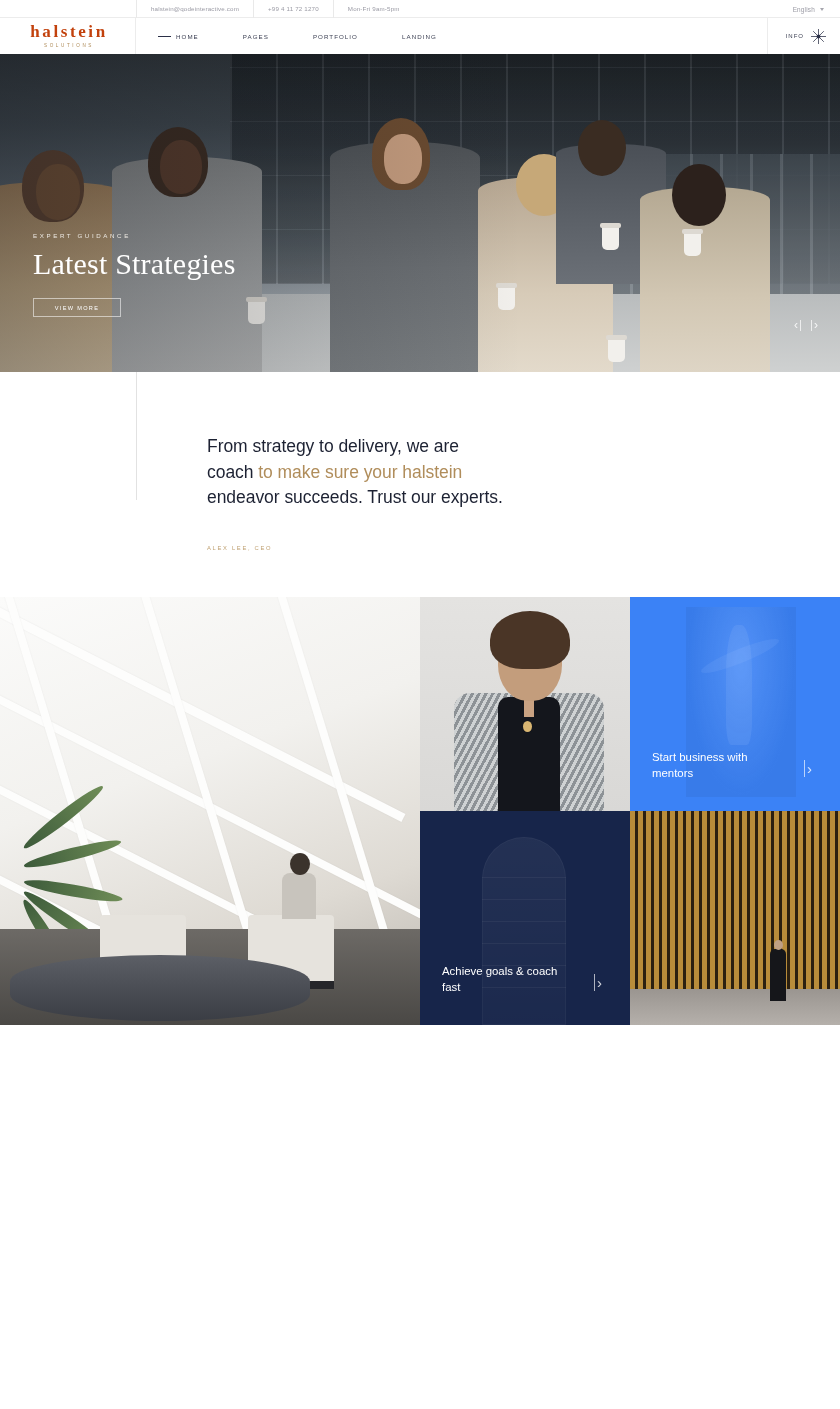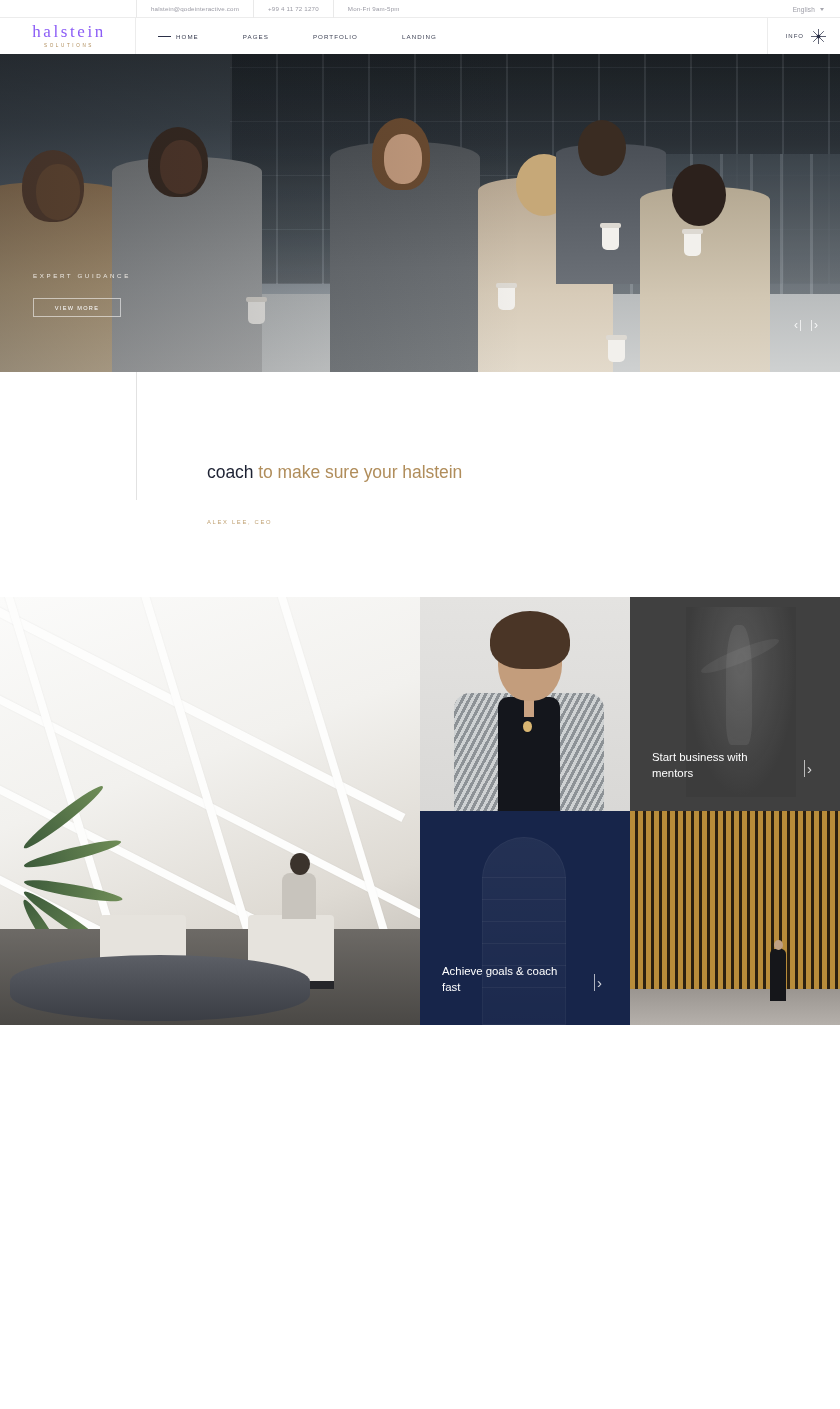--- a/index.html
+++ b/index.html
@@ -34,21 +34,21 @@
 
   
   .header{ height:36px; display:flex; align-items:center; position:relative; background:#fff; }
   .logo-wrap{
     width:136px; height:36px; display:flex; flex-direction:column;
     align-items:center; justify-content:center;
     border-right:1px solid #ececec; margin-top:-1px; padding-bottom:1px;
   }
   .logo-main{
     font-family:"Liberation Serif", serif;
-    font-size:17px; letter-spacing:2.6px; color:#8b5cf6; font-weight:400; line-height:1;
+    font-size:17px; letter-spacing:2.6px; color:#c2410c; font-weight:700; line-height:1;
     padding-left:3px;
   }
   .logo-sub{
     font-size:4.6px; letter-spacing:2.6px; color:#b08d5b; margin-top:3px; padding-left:3px;
   }
   .nav{ display:flex; align-items:center; margin-left:22px; gap:0; }
   .nav-item{
     font-size:6.2px; letter-spacing:1.05px; color:#3b3f52;
     padding:0 22px 0 0; margin-right:22px; white-space:nowrap; display:flex; align-items:center; gap:5px;
   }
@@ -183,21 +183,21 @@
   .c-portrait{ background:linear-gradient(180deg,#e4e3e1,#d9d8d6); }
   .p-head{ position:absolute; left:78px; top:26px; width:64px; height:78px; background:#c39d7c; border-radius:50% 50% 46% 46%; }
   .p-hair{ position:absolute; left:70px; top:14px; width:80px; height:58px; background:#4a3526; border-radius:50% 50% 40% 40%; }
   .p-body{ position:absolute; left:34px; top:96px; width:150px; height:120px;
     background:repeating-linear-gradient(118deg,#cfd2d3 0 3px,#8d9296 3px 6px); border-radius:16px 16px 0 0; }
   .p-shirt{ position:absolute; left:78px; top:100px; width:62px; height:116px; background:#14161c; border-radius:10px 10px 0 0;}
   .p-neck{ position:absolute; left:104px; top:96px; width:10px; height:24px; background:#c9a282; }
   .p-pend{ position:absolute; left:103px; top:124px; width:9px; height:11px; background:#d9b672; border-radius:50%; }
 
   
-  .c-tan{ background:#404040; }
+  .c-tan{ background:#3b82f6; }
   .statue{ position:absolute; left:56px; top:10px; width:110px; height:190px;
     background:radial-gradient(ellipse at 50% 30%, rgba(255,255,255,.12), rgba(0,0,0,.05) 70%);
     filter:blur(.3px); }
   .statue:before{ content:""; position:absolute; left:40px; top:18px; width:26px; height:120px; background:rgba(255,255,255,.07); border-radius:40% 40% 20% 20%; }
   .statue:after{ content:""; position:absolute; left:12px; top:42px; width:84px; height:14px; background:rgba(255,255,255,.06); transform:rotate(-22deg); border-radius:50%; }
 
   
   .c-navy{ background:#17254a; }
   .flatiron{ position:absolute; left:62px; top:26px; width:84px; height:188px;
     background:linear-gradient(180deg, rgba(255,255,255,.055), rgba(255,255,255,.02));
@@ -291,42 +291,44 @@
     <div class="cup" style="left:248px;bottom:48px;"></div>
     <div class="cup" style="left:498px;bottom:62px;"></div>
     <div class="cup" style="left:602px;bottom:122px;"></div>
     <div class="cup" style="left:684px;bottom:116px;"></div>
     <div class="cup" style="left:608px;bottom:10px;"></div>
   </div>
   <div class="hero-overlay"></div>
 
   <div class="hero-content">
     <div class="hero-kicker">EXPERT GUIDANCE</div>
+    <div class="hero-title">Latest Strategies</div>
     <div class="hero-btn">VIEW MORE</div>
   </div>
 
   <div class="sld" style="position:absolute; right:20px; bottom:-12px; top:318px;"></div>
   <div class="sld" style="position:absolute; right:22px; top:265px;">
     <span class="sld-btn">
       <span class="cap-chev" style="font-size:12px;">‹</span>
         <span class="sld-bar"></span>
     </span>
     <span class="sld-btn">
       <span class="sld-bar"></span>
         <span class="cap-chev" style="font-size:12px;">›</span>
     </span>
   </div>
 </div>
 
 <div class="quote-sec">
   <div class="q-divider"></div>
   <div class="q-body">
     <div class="q-text">
-      <br>
+      <span>From strategy to delivery, we are</span><br>
       <span>coach </span><span class="hl">to make sure your halstein</span><br>
+      <span>endeavor succeeds. Trust our experts.</span>
     </div>
     <div class="q-author">ALEX LEE, CEO</div>
   </div>
 </div>
 
 <div class="grid">
 
   <div class="g-left">
     <div class="lobby-bg"></div>
     <div class="mullion m1"></div>

